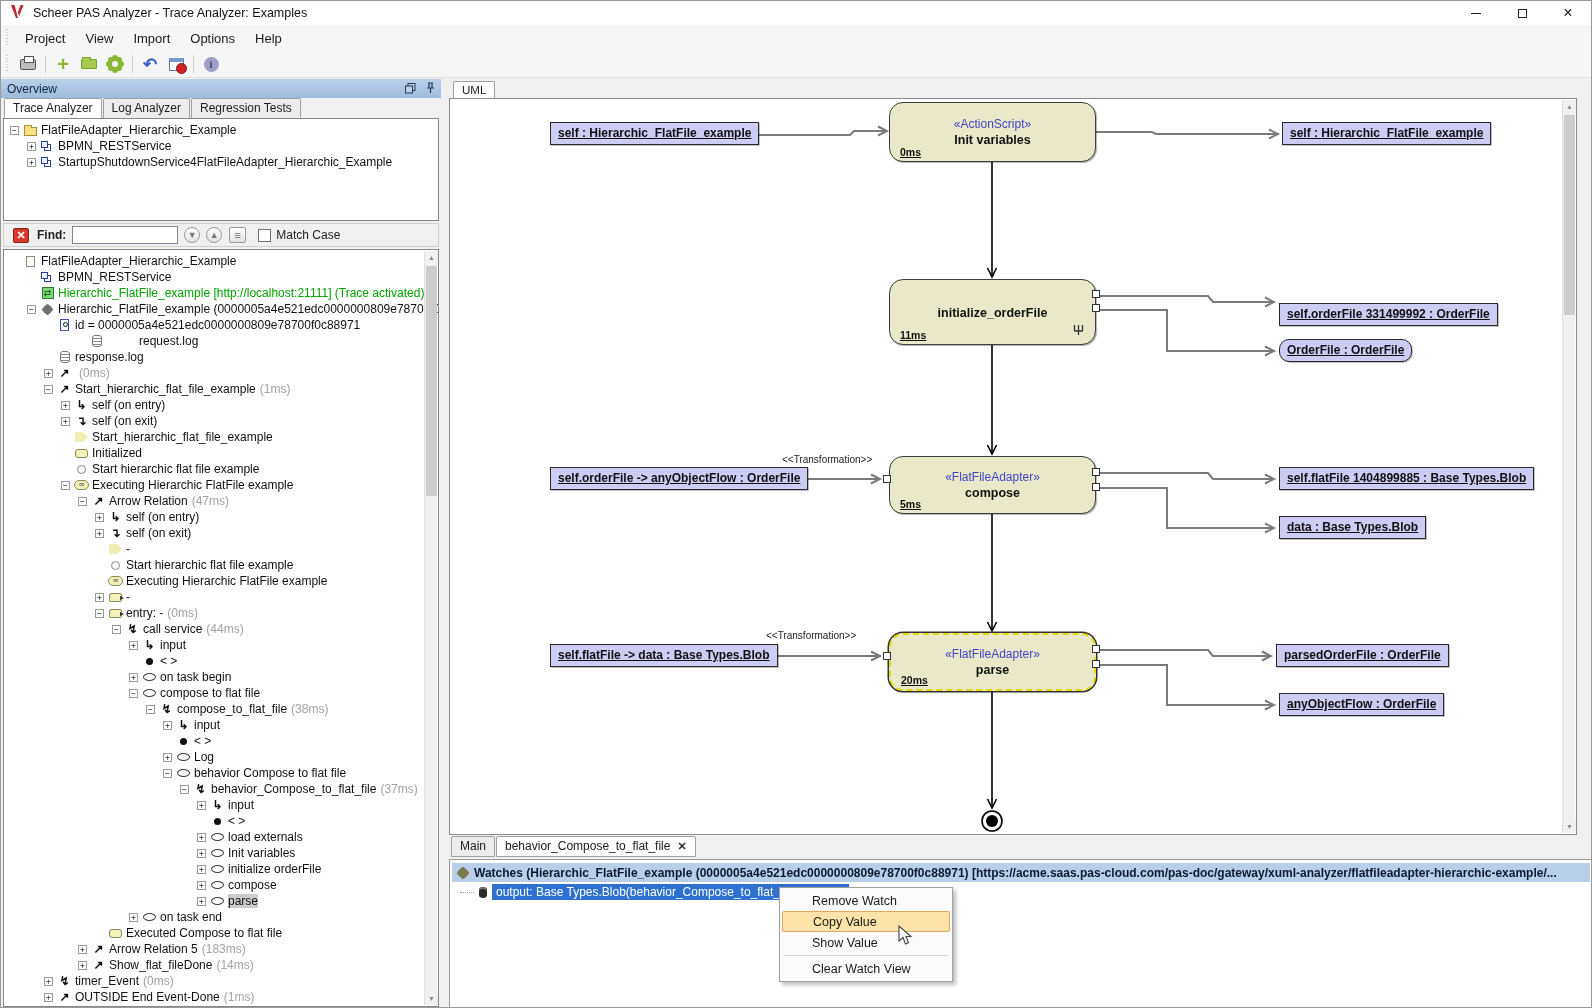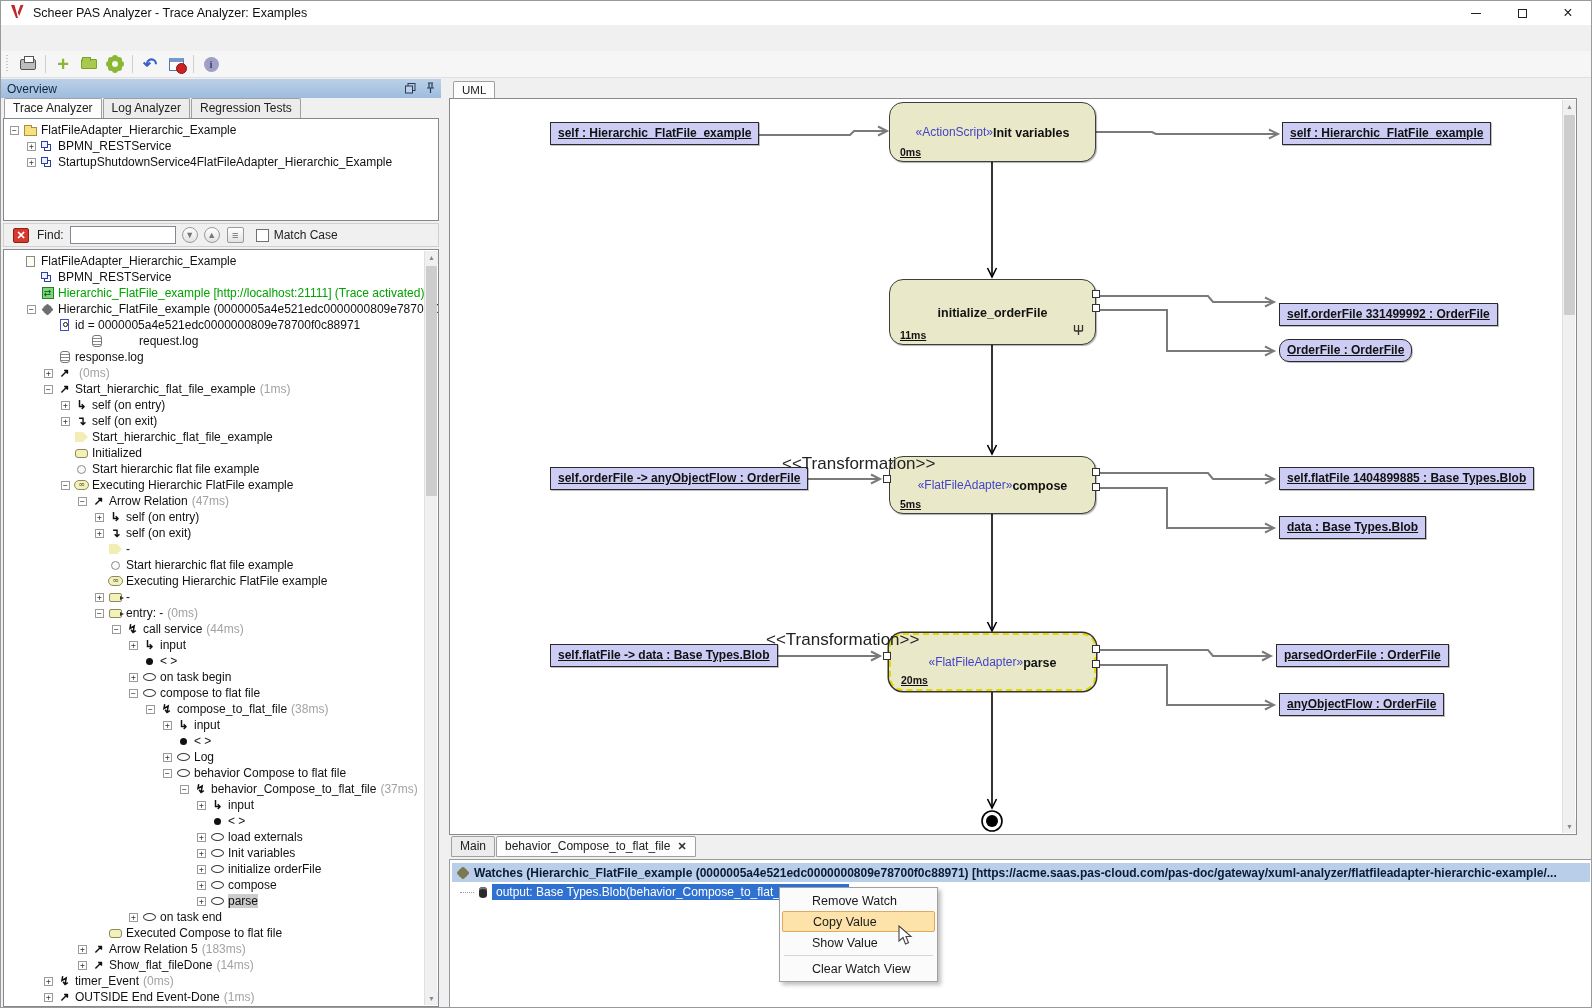--- a/index.html
+++ b/index.html
@@ -38,21 +38,21 @@
   
   .ovheader { position:absolute; top:78px; left:0; width:440px; height:19px; background:linear-gradient(#bcd0e8,#9dbcdd); display:flex; align-items:center; padding:0 6px; }
   .ovheader .ovtitle { font-size:12px; color:#10253f; flex:1; }
   .ovtabs { position:absolute; top:97px; left:0; width:440px; height:20px; display:flex; align-items:flex-end; padding-left:3px; }
   .ovtab { font-size:12px; padding:2px 8px 3px; border:1px solid #a0a0a0; border-bottom:none; background:#ececec; color:#222; margin-right:1px; border-radius:2px 2px 0 0; }
   .ovtab.active { background:#fdfdfd; height:20px; }
   .panelbox { position:absolute; background:#ffffff; border:1px solid #828790; }
   #projecttree { top:117px; left:2px; width:436px; height:103px; padding:3px 0 0 2px; overflow:hidden; }
   .findbar { position:absolute; top:222px; left:2px; width:436px; height:24px; background:#f0f0f0; border:1px solid #d0d0d0; display:flex; align-items:center; }
   .findclose { width:16px; height:15px; background:#d63a2f; border:1px solid #8d1f16; border-radius:2px; color:#fff; font-size:11px; font-weight:bold; text-align:center; line-height:13px; margin:0 8px 0 9px; }
-  .findlabel { font-size:12px; color:#222; margin-right:6px; }
+  .findlabel { font-size:12px; color:#222; margin-right:6px;font-weight:bold; }
   .findinput { width:106px; height:18px; border:1px solid #828790; background:#fff; font-size:12px; padding:0 3px; font-family:"Liberation Sans",sans-serif; }
   .roundbtn { width:16px; height:16px; border-radius:50%; border:1px solid #9a9a9a; background:linear-gradient(#ffffff,#e2e2e2); color:#777; font-size:9px; text-align:center; line-height:14px; margin-left:6px; }
   .sqbtn { width:17px; height:16px; border:1px solid #9a9a9a; background:linear-gradient(#ffffff,#e2e2e2); color:#666; font-size:11px; text-align:center; line-height:14px; margin-left:7px; border-radius:2px; }
   .checkbox { width:13px; height:13px; border:1px solid #707070; background:#fff; margin-left:12px; }
   .mcase { font-size:12px; color:#222; margin-left:5px; }
   #tracetree { top:248px; left:2px; width:436px; height:758px; padding:3px 0 0 2px; overflow:hidden; }
 
   .trow { display:flex; align-items:center; height:16px; white-space:nowrap; }
   .exp { display:inline-block; flex:none; width:9px; height:9px; border:1px solid #9a9a9a; background:#fff; font:8px/8px "DejaVu Sans Mono", monospace; text-align:center; color:#333; margin-right:3px; }
   .expsp { display:inline-block; flex:none; width:12px; }
@@ -84,46 +84,46 @@
   
   .vscroll { position:absolute; width:13px; background:#f0f0f0; border-left:1px solid #e0e0e0; }
   .sbtn { position:absolute; left:0; width:13px; height:13px; color:#8a8a8a; font-size:7px; text-align:center; line-height:13px; background:#f0f0f0; }
   .sthumb { position:absolute; left:1px; width:11px; background:#cdcdcd; border-radius:1px; }
 
   
   .umltab { position:absolute; top:80px; left:452px; height:18px; padding:2px 8px; background:#fdfdfd; border:1px solid #a0a0a0; border-bottom:none; font-size:11.5px; color:#222; border-radius:2px 2px 0 0; }
   #diagram { position:absolute; top:97px; left:448px; width:1128px; height:737px; background:#ffffff; border:1px solid #8a8a8a; overflow:hidden; }
   #diagram svg.flows { position:absolute; left:0; top:0; z-index:0; }
   .objnode { position:absolute; z-index:1; background:#ccccf4; border:1px solid #2a2a2a; padding:3px 7px 4px; font-size:12px; font-weight:bold; text-decoration:underline; color:#111; white-space:nowrap; box-shadow:1px 1px 0 rgba(0,0,0,0.25); }
-  .actnode { position:absolute; z-index:1; width:207px; height:60px; background:#e9e9c9; border:1.5px solid #3e3e3e; border-radius:14px; display:flex; align-items:center; justify-content:center; box-shadow:1px 1px 1px rgba(0,0,0,0.3); }
+  .actnode { position:absolute; z-index:1; width:207px; height:60px; background:#e9e9c9; border:1.5px solid #3e3e3e; border-radius:14px; display:flex; flex-direction:column; align-items:center; justify-content:center; box-shadow:1px 1px 1px rgba(0,0,0,0.3); }
   .actnode .stereo { font-size:12px; color:#4343c8; }
   .actnode .aname { font-size:12.5px; font-weight:bold; color:#111; margin-top:2px; }
   .actnode .atime { position:absolute; left:10px; bottom:3px; font-size:10.5px; font-weight:bold; color:#111;text-decoration:underline; }
   .actnode.selected { border:2px dashed #e3d800; box-shadow:0 0 0 1.5px #333; }
   .pin { position:absolute; z-index:2; width:8px; height:8px; background:#fff; border:1px solid #333; }
-  .translabel { position:absolute; z-index:1; font-size:17px; color:#222; white-space:nowrap; }
+  .translabel { position:absolute; z-index:1; font-size:10px; color:#222; white-space:nowrap; }
   .forkicon { position:absolute; right:10px; bottom:4px; }
 
   
   .doctabs { position:absolute; top:836px; left:450px; display:flex; align-items:flex-end; height:20px; }
   .dtab { font-size:12px; padding:2px 8px 3px; border:1px solid #a0a0a0; background:#ececec; color:#222; margin-right:1px; border-radius:2px 2px 0 0; display:flex; align-items:center; gap:7px; }
   .dtab.active { background:#fdfdfd; }
   .dtab .closex { font-size:11px; color:#333; font-weight:bold; }
 
   
   #watches { position:absolute; top:858px; left:448px; width:1144px; height:172px; background:#fff; border:1px solid #9a9a9a; overflow:hidden;padding-left:39px; }
   .watchheader { position:absolute; top:3px; left:2px; right:2px; height:19px; background:#b9cfe9; display:flex; align-items:center; padding-left:6px; gap:6px; }
   .watchheader .whtext { font-size:12px; font-weight:bold; color:#0c1b33; white-space:nowrap; overflow:hidden; }
   .ic-watchgear { width:10px; height:10px; border-radius:50%; background:#7a7a50; box-shadow:0 -4px 0 -3px #7a7a50,0 4px 0 -3px #7a7a50,-4px 0 0 -3px #7a7a50,4px 0 0 -3px #cc4444; flex:none; }
   .watchrow { position:absolute; top:24px; left:10px; display:flex; align-items:center; gap:5px; }
   .wdots { width:14px; border-top:1px dotted #999; }
   .watchtext { font-size:12px; color:#fff; background:#2f71d0; padding:1px 4px; white-space:nowrap; }
 
   
-  #ctxmenu { position:absolute; top:886px; left:778px; width:159px; background:#fbfbfb; border:1px solid #a0a0a0; box-shadow:3px 3px 4px rgba(0,0,0,0.25); z-index:10; padding:2px; }
+  #ctxmenu { position:absolute; top:886px; left:778px; width:174px; background:#fbfbfb; border:1px solid #a0a0a0; box-shadow:3px 3px 4px rgba(0,0,0,0.25); z-index:10; padding:2px; }
   .mitem { height:21px; display:flex; align-items:center; padding-left:30px; font-size:12.5px; color:#1a1a1a; }
   .mitem.hl { background:#fde2a9; border:1px solid #e0a95c; border-radius:2px; height:21px; }
   .msep { height:1px; background:#d6d6d6; margin:2px 2px; }
 
   #cursor { position:absolute; left:897px; top:924px; z-index:20; pointer-events:none; }
 </style>
 </head>
 <body>
 
 <div id="window">
@@ -142,20 +142,28 @@
         </div>
       <div class="wbtn">
           <span class="maxglyph"></span>
         </div>
       <div class="wbtn">
           <span class="closeglyph">×</span>
         </div>
     </div>
   </div>
 
+  <div class="menubar">
+    <span class="grip"></span>
+    <span class="menuitem">Project</span>
+    <span class="menuitem">View</span>
+    <span class="menuitem">Import</span>
+    <span class="menuitem">Options</span>
+    <span class="menuitem">Help</span>
+  </div>
 
   <div class="toolbar">
     <span class="grip"></span>
     <span class="tbtn">
         <span class="ic-print"></span>
       </span>
     <span class="tsep"></span>
     <span class="tbtn">
         <span class="ic-plus">+</span>
       </span>

